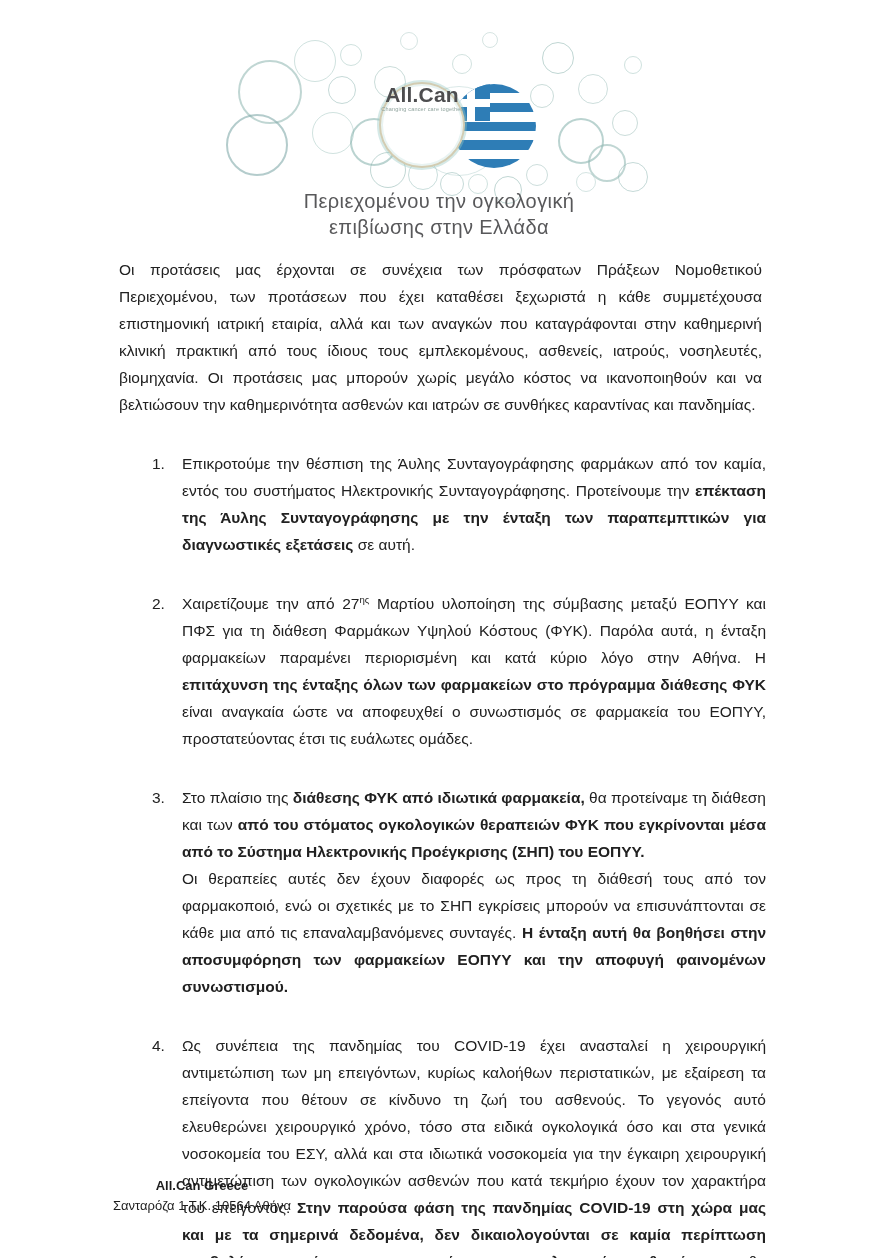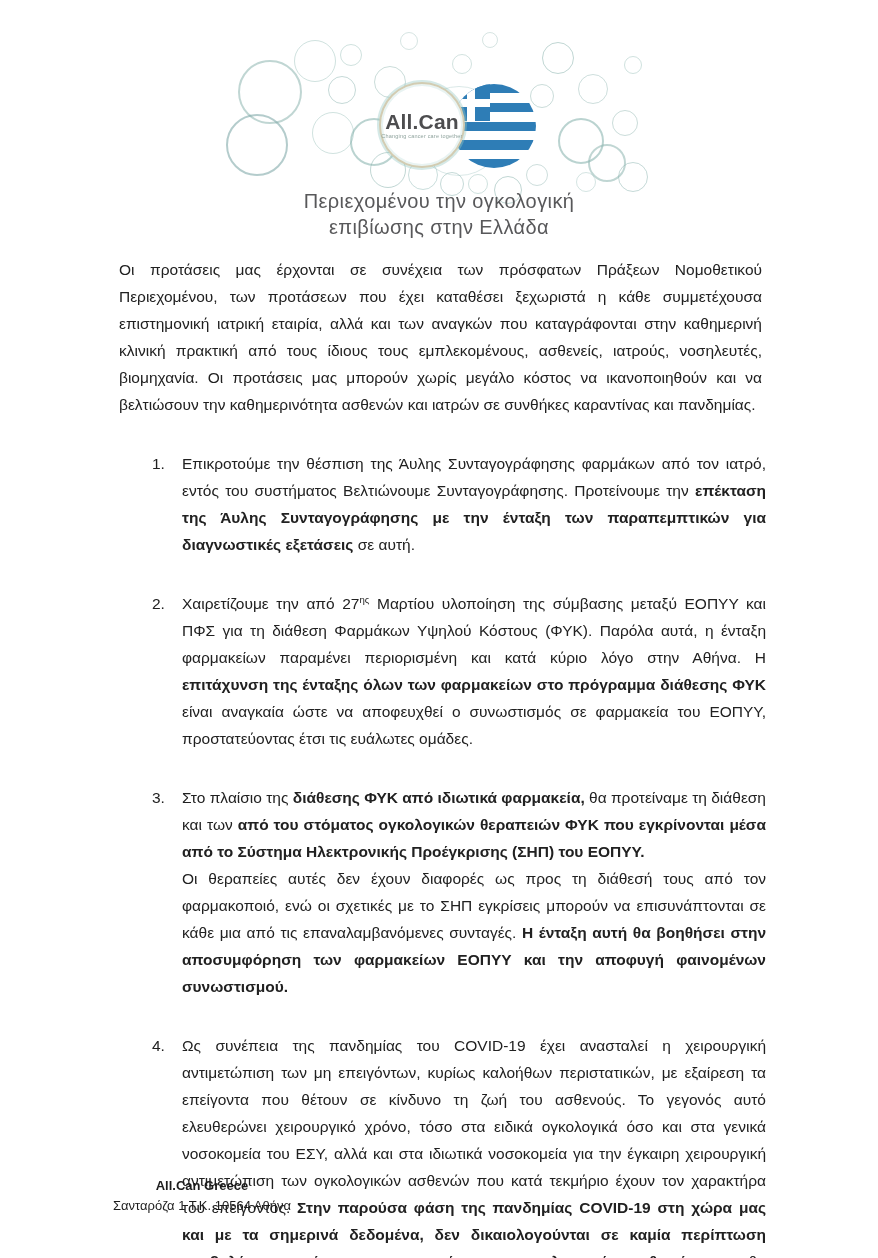--- a/index.html
+++ b/index.html
@@ -15,21 +15,21 @@
 
   
   .logo-art{position:absolute;left:224px;top:26px;width:438px;height:172px;}
   .bubble{position:absolute;border-radius:50%;box-sizing:border-box;}
   .logo-disc{
     position:absolute;left:155px;top:56px;width:82px;height:82px;
     background:#ffffff;border-radius:50%;
     border:2px solid rgba(205,198,170,0.9);
     box-shadow:0 0 0 2px rgba(150,200,195,0.40), inset 0 0 0 2px rgba(150,200,195,0.22);
     z-index:3;
-    display:flex;flex-direction:column;align-items:center;justify-content:center;
+    display:flex;flex-direction:column;align-items:center;
   }
   .brand{font-size:21px;font-weight:700;color:#4d4d4f;letter-spacing:0.2px;line-height:21px;}
   .brand-sub{font-size:5.5px;color:#8fa39d;margin-top:1px;letter-spacing:0.2px;}
   .flag{
     position:absolute;left:228px;top:58px;width:84px;height:84px;border-radius:50%;
     overflow:hidden;z-index:2;
     background:repeating-linear-gradient(to bottom,#2e7db6 0 9.4px,#ffffff 9.4px 18.8px);
   }
   .flag .canton{
     position:absolute;left:0;top:0;width:38px;height:37px;
@@ -113,21 +113,21 @@
   <div class="motto">
     <div>Περιεχομένου την ογκολογική</div>
     <div>επιβίωσης στην Ελλάδα</div>
   </div>
 
   <div class="doc">
     <p class="intro">Οι προτάσεις μας έρχονται σε συνέχεια των πρόσφατων Πράξεων Νομοθετικού Περιεχομένου, των προτάσεων που έχει καταθέσει ξεχωριστά η κάθε συμμετέχουσα επιστημονική ιατρική εταιρία, αλλά και των αναγκών που καταγράφονται στην καθημερινή κλινική πρακτική από τους ίδιους τους εμπλεκομένους, ασθενείς, ιατρούς, νοσηλευτές, βιομηχανία. Οι προτάσεις μας μπορούν χωρίς μεγάλο κόστος να ικανοποιηθούν και να βελτιώσουν την καθημερινότητα ασθενών και ιατρών σε συνθήκες καραντίνας και πανδημίας.</p>
     <div id="list">
         <div class="list-item">
           <span class="num">1.</span>
-          <div class="item-body"><span>Επικροτούμε την θέσπιση της Άυλης Συνταγογράφησης φαρμάκων από τον ιατρό, εντός του συστήματος Βελτιώνουμε Συνταγογράφησης. Προτείνουμε την </span><span class="b">επέκταση της Άυλης Συνταγογράφησης με την ένταξη των παραπεμπτικών για διαγνωστικές εξετάσεις</span><span> σε αυτή.</span></div>
+          <div class="item-body"><span>Επικροτούμε την θέσπιση της Άυλης Συνταγογράφησης φαρμάκων από τον καμία, εντός του συστήματος Ηλεκτρονικής Συνταγογράφησης. Προτείνουμε την </span><span class="b">επέκταση της Άυλης Συνταγογράφησης με την ένταξη των παραπεμπτικών για διαγνωστικές εξετάσεις</span><span> σε αυτή.</span></div>
         </div>
         <div class="list-item">
           <span class="num">2.</span>
           <div class="item-body"><span>Χαιρετίζουμε την από 27</span><span class="sup">ης</span><span> Μαρτίου υλοποίηση της σύμβασης μεταξύ ΕΟΠΥΥ και ΠΦΣ για τη διάθεση Φαρμάκων Υψηλού Κόστους (ΦΥΚ). Παρόλα αυτά, η ένταξη φαρμακείων παραμένει περιορισμένη και κατά κύριο λόγο στην Αθήνα. Η </span><span class="b">επιτάχυνση της ένταξης όλων των φαρμακείων στο πρόγραμμα διάθεσης ΦΥΚ</span><span> είναι αναγκαία ώστε να αποφευχθεί ο συνωστισμός σε φαρμακεία του ΕΟΠΥΥ, προστατεύοντας έτσι τις ευάλωτες ομάδες.</span></div>
         </div>
         <div class="list-item">
           <span class="num">3.</span>
           <div class="item-body"><span>Στο πλαίσιο της </span><span class="b">διάθεσης ΦΥΚ από ιδιωτικά φαρμακεία,</span><span> θα προτείναμε τη διάθεση και των </span><span class="b">από του στόματος ογκολογικών θεραπειών ΦΥΚ  που εγκρίνονται μέσα από το Σύστημα Ηλεκτρονικής Προέγκρισης (ΣΗΠ) του ΕΟΠΥΥ.</span><br><span>Οι θεραπείες αυτές δεν έχουν διαφορές ως προς τη διάθεσή τους από τον φαρμακοποιό, ενώ οι σχετικές με το ΣΗΠ εγκρίσεις μπορούν να επισυνάπτονται σε κάθε μια από τις επαναλαμβανόμενες συνταγές. </span><span class="b">Η ένταξη αυτή θα βοηθήσει στην αποσυμφόρηση των φαρμακείων ΕΟΠΥΥ και την αποφυγή φαινομένων συνωστισμού.</span></div>
         </div>
         <div class="list-item">

